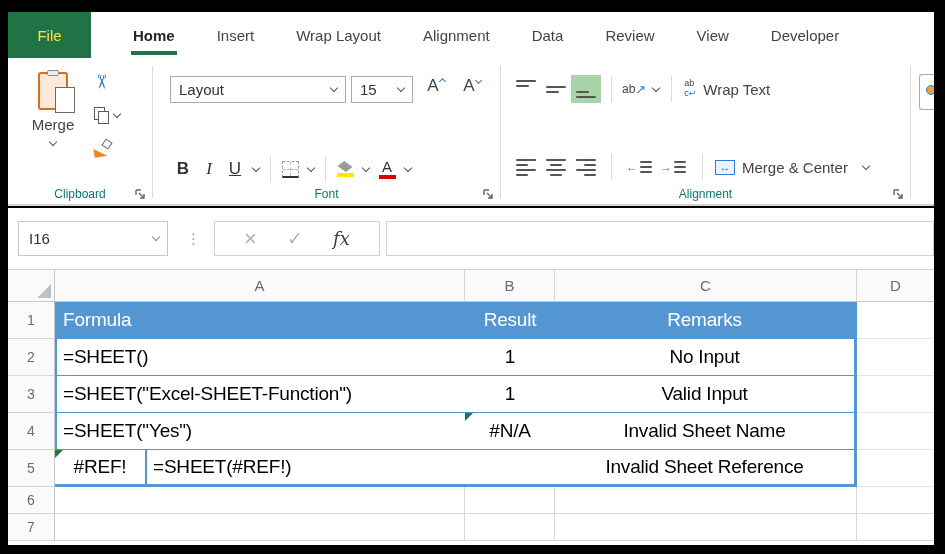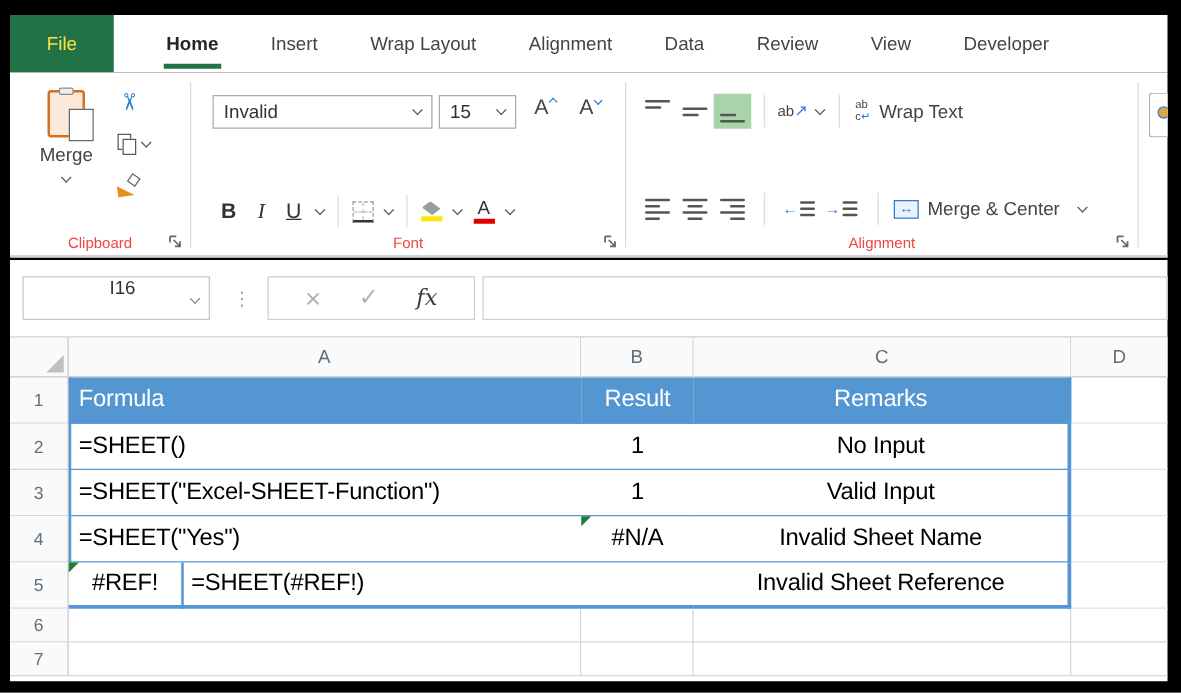--- a/index.html
+++ b/index.html
@@ -10,21 +10,21 @@
   .tabrow { position:absolute; left:8px; top:12px; width:926px; height:46px; background:#fff; display:flex; align-items:stretch; }
   .file-tab { width:83px; background:#217346; color:#fde047; font-size:15px; display:flex; align-items:center; justify-content:center; cursor:pointer; }
   .tab { position:relative; display:flex; align-items:center; padding:0 21px; font-size:15px; color:#444; cursor:pointer; white-space:nowrap; }
   .tab.active { font-weight:bold; color:#262626; }
   .tab.active::after { content:""; position:absolute; left:19px; right:19px; bottom:3px; height:4px; background:#217346; }
 
   
   .ribbon { position:absolute; left:8px; top:58px; width:926px; height:148px; background:#fff; border-bottom:2px solid #d4d4d4; }
   .grp { position:absolute; top:0; bottom:0; }
   .grp-sep { position:absolute; top:8px; bottom:6px; width:1px; background:#dcdcdc; }
-  .grp-label { position:absolute; bottom:3px; left:0; right:0; text-align:center; font-size:12px; color:#ef4444; }
+  .grp-label { position:absolute; bottom:3px; left:0; right:0; text-align:center; font-size:12px; color:#0f766e; }
   .launcher { position:absolute; right:5px; bottom:4px; width:13px; height:13px; cursor:pointer; }
   .chv { display:inline-block; width:6px; height:6px; border-right:1.6px solid #555; border-bottom:1.6px solid #555; transform:rotate(45deg); margin-top:-3px; }
   .chv.up { transform:rotate(-135deg); margin-top:3px; }
   .chv.blue { border-color:#2b7cd3; }
 
   
   .paste-btn { position:absolute; left:14px; top:10px; width:62px; height:112px; display:flex; flex-direction:column; align-items:center; cursor:pointer; }
   .clipboard-icon { position:relative; width:30px; height:38px; border:2px solid #d4701e; border-radius:3px; background:#fde9d9; margin-top:4px; }
   .clipboard-icon .clip { position:absolute; left:50%; top:-4px; transform:translateX(-50%); width:12px; height:6px; background:#eee; border:1.5px solid #8a8a8a; border-radius:2px; }
   .clipboard-icon .page { position:absolute; right:-9px; bottom:-5px; width:20px; height:26px; background:#fff; border:1.7px solid #6a6a6a; }
@@ -71,21 +71,21 @@
   .merge-ic { width:20px; height:15px; border:1.5px solid #2b7cd3; display:flex; align-items:center; justify-content:center; color:#2b7cd3; font-size:11px; background:#eaf2fb; }
   .indent-btn { display:flex; align-items:center; gap:2px; cursor:pointer; margin:0 4px; }
   .indent-bars { display:flex; flex-direction:column; gap:3px; }
   .indent-arrow { color:#2b7cd3; font-size:12px; }
 
   .partial-btn { position:absolute; right:0; top:16px; width:15px; height:36px; border:1.5px solid #ababab; border-right:none; border-radius:3px 0 0 3px; background:#fff; overflow:hidden; }
   .partial-btn .dot { position:absolute; left:6px; top:10px; width:10px; height:10px; border-radius:50%; background:#e8a33d; border:1px solid #2b7cd3; }
 
   
   .fbar { position:absolute; left:8px; top:208px; width:926px; height:62px; background:#fff; border-bottom:1px solid #d0d0d0; }
-  .name-box { position:absolute; left:10px; top:13px; width:150px; height:35px; border:1px solid #c6c6c6; display:flex; align-items:center; font-size:15px; color:#333; padding-left:10px; cursor:text;flex-direction:column; }
+  .name-box { position:absolute; left:10px; top:13px; width:150px; height:35px; border:1px solid #c6c6c6; display:flex; align-items:center; font-size:15px; color:#333; padding-left:10px; cursor:text; }
   .fdots { position:absolute; left:178px; top:13px; height:35px; display:flex; align-items:center; color:#a6a6a6; font-size:15px; letter-spacing:0; }
   .fx-box { position:absolute; left:206px; top:13px; width:166px; height:35px; border:1px solid #d0d0d0; display:flex; align-items:center; justify-content:space-around; padding:0 14px; }
   .fx-x { color:#b3b3b3; font-size:22px; cursor:pointer; }
   .fx-check { color:#b3b3b3; font-size:19px; cursor:pointer; }
   .fx-fx { color:#3b3b3b; font-size:18px; font-style:italic; font-family:"DejaVu Serif",serif; cursor:pointer; }
   .f-input { position:absolute; left:378px; top:13px; width:548px; height:35px; border:1px solid #d0d0d0; background:#fff; font-size:15px; padding:0 6px; color:#000; cursor:text; }
 
   
   .sheet { position:absolute; left:8px; top:270px; width:926px; height:275px; background:#fff; font-size:19px; }
   .srow { display:flex; }
@@ -158,21 +158,21 @@
         <svg width="13" height="13" viewBox="0 0 13 13">
             <path d="M2 2h5M2 2v5" stroke="#666" stroke-width="1.4" fill="none"></path>
             <path d="M5 5l5 5M10 6v4h-4" stroke="#666" stroke-width="1.4" fill="none"></path>
           </svg>
       </div>
     </div>
     <div class="grp-sep" style="left:144px"></div>
 
     <div class="grp" style="left:145px;width:347px">
       <div class="font-name-box">
-        <span>Invalid</span>
+        <span>Layout</span>
         <span class="chv box-chv"></span>
       </div>
       <div class="font-size-box">
         <span>15</span>
         <span class="chv box-chv"></span>
       </div>
       <div class="grow-btn" style="left:268px">
           <span>A</span>
           <span class="chv up blue" style="width:5px;height:5px"></span>
         </div>

